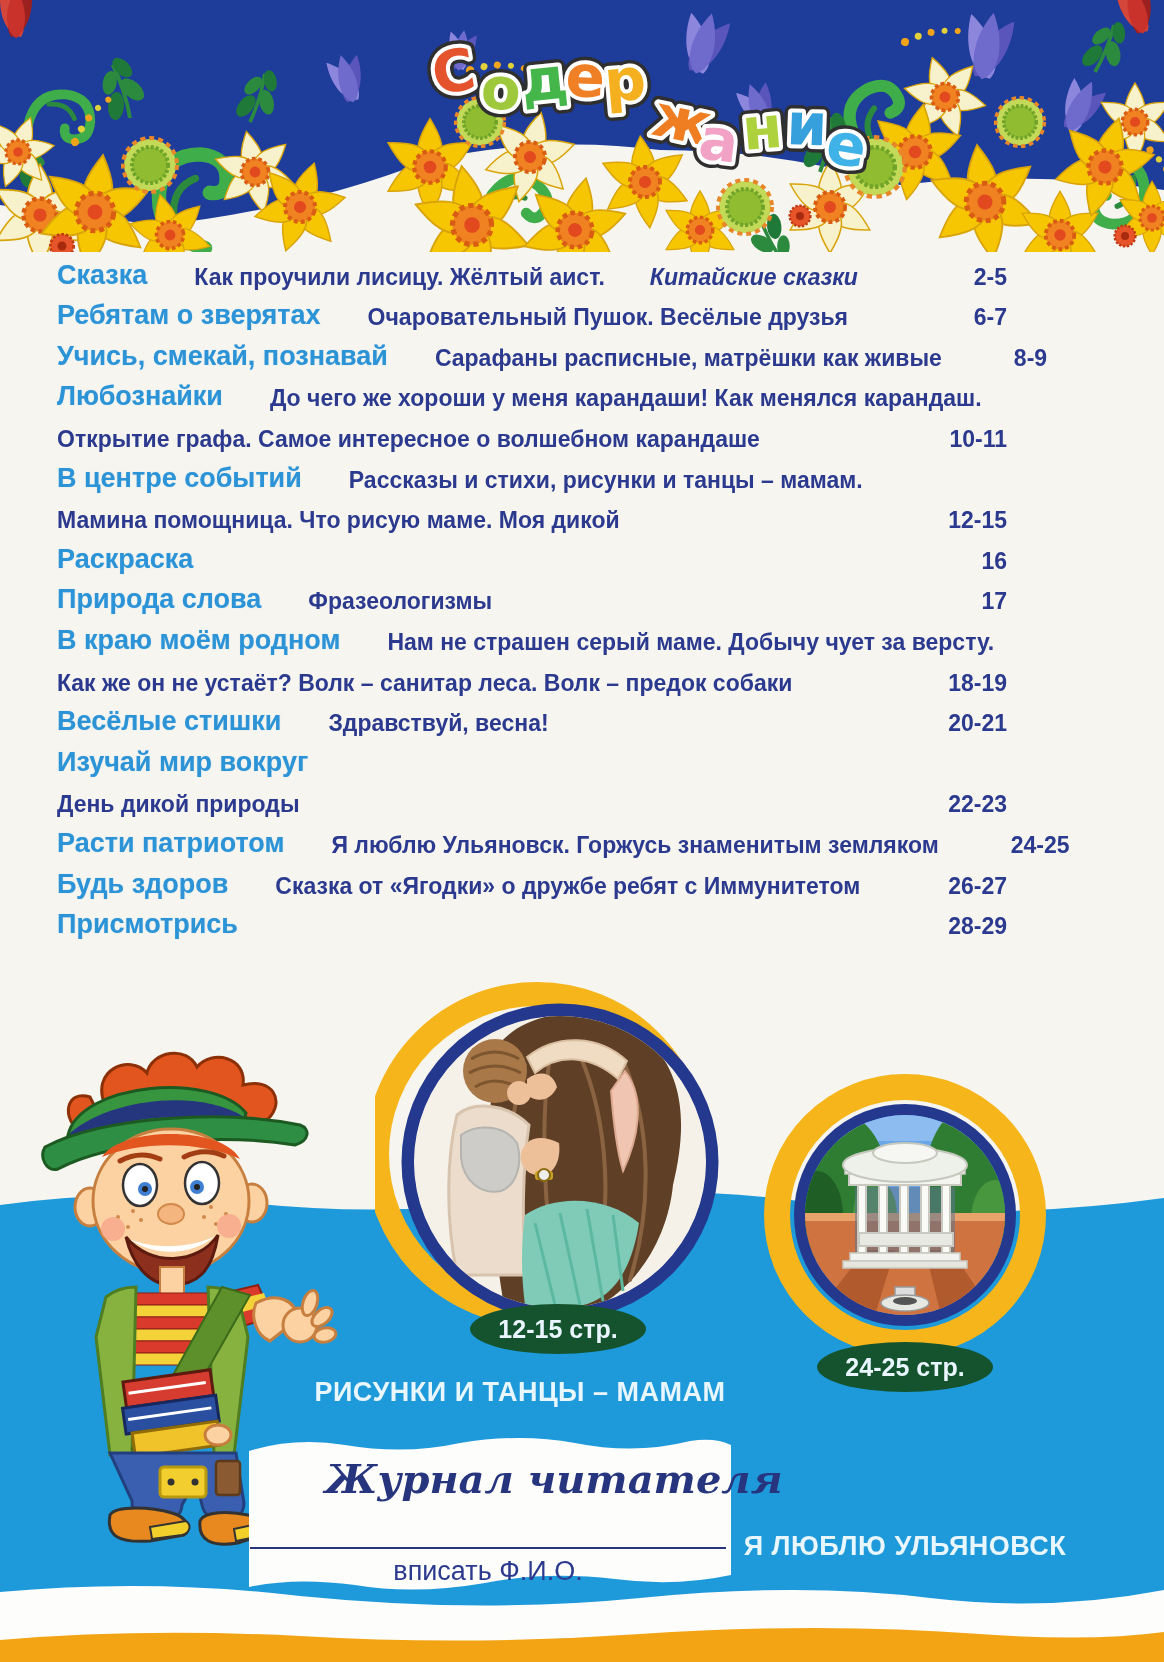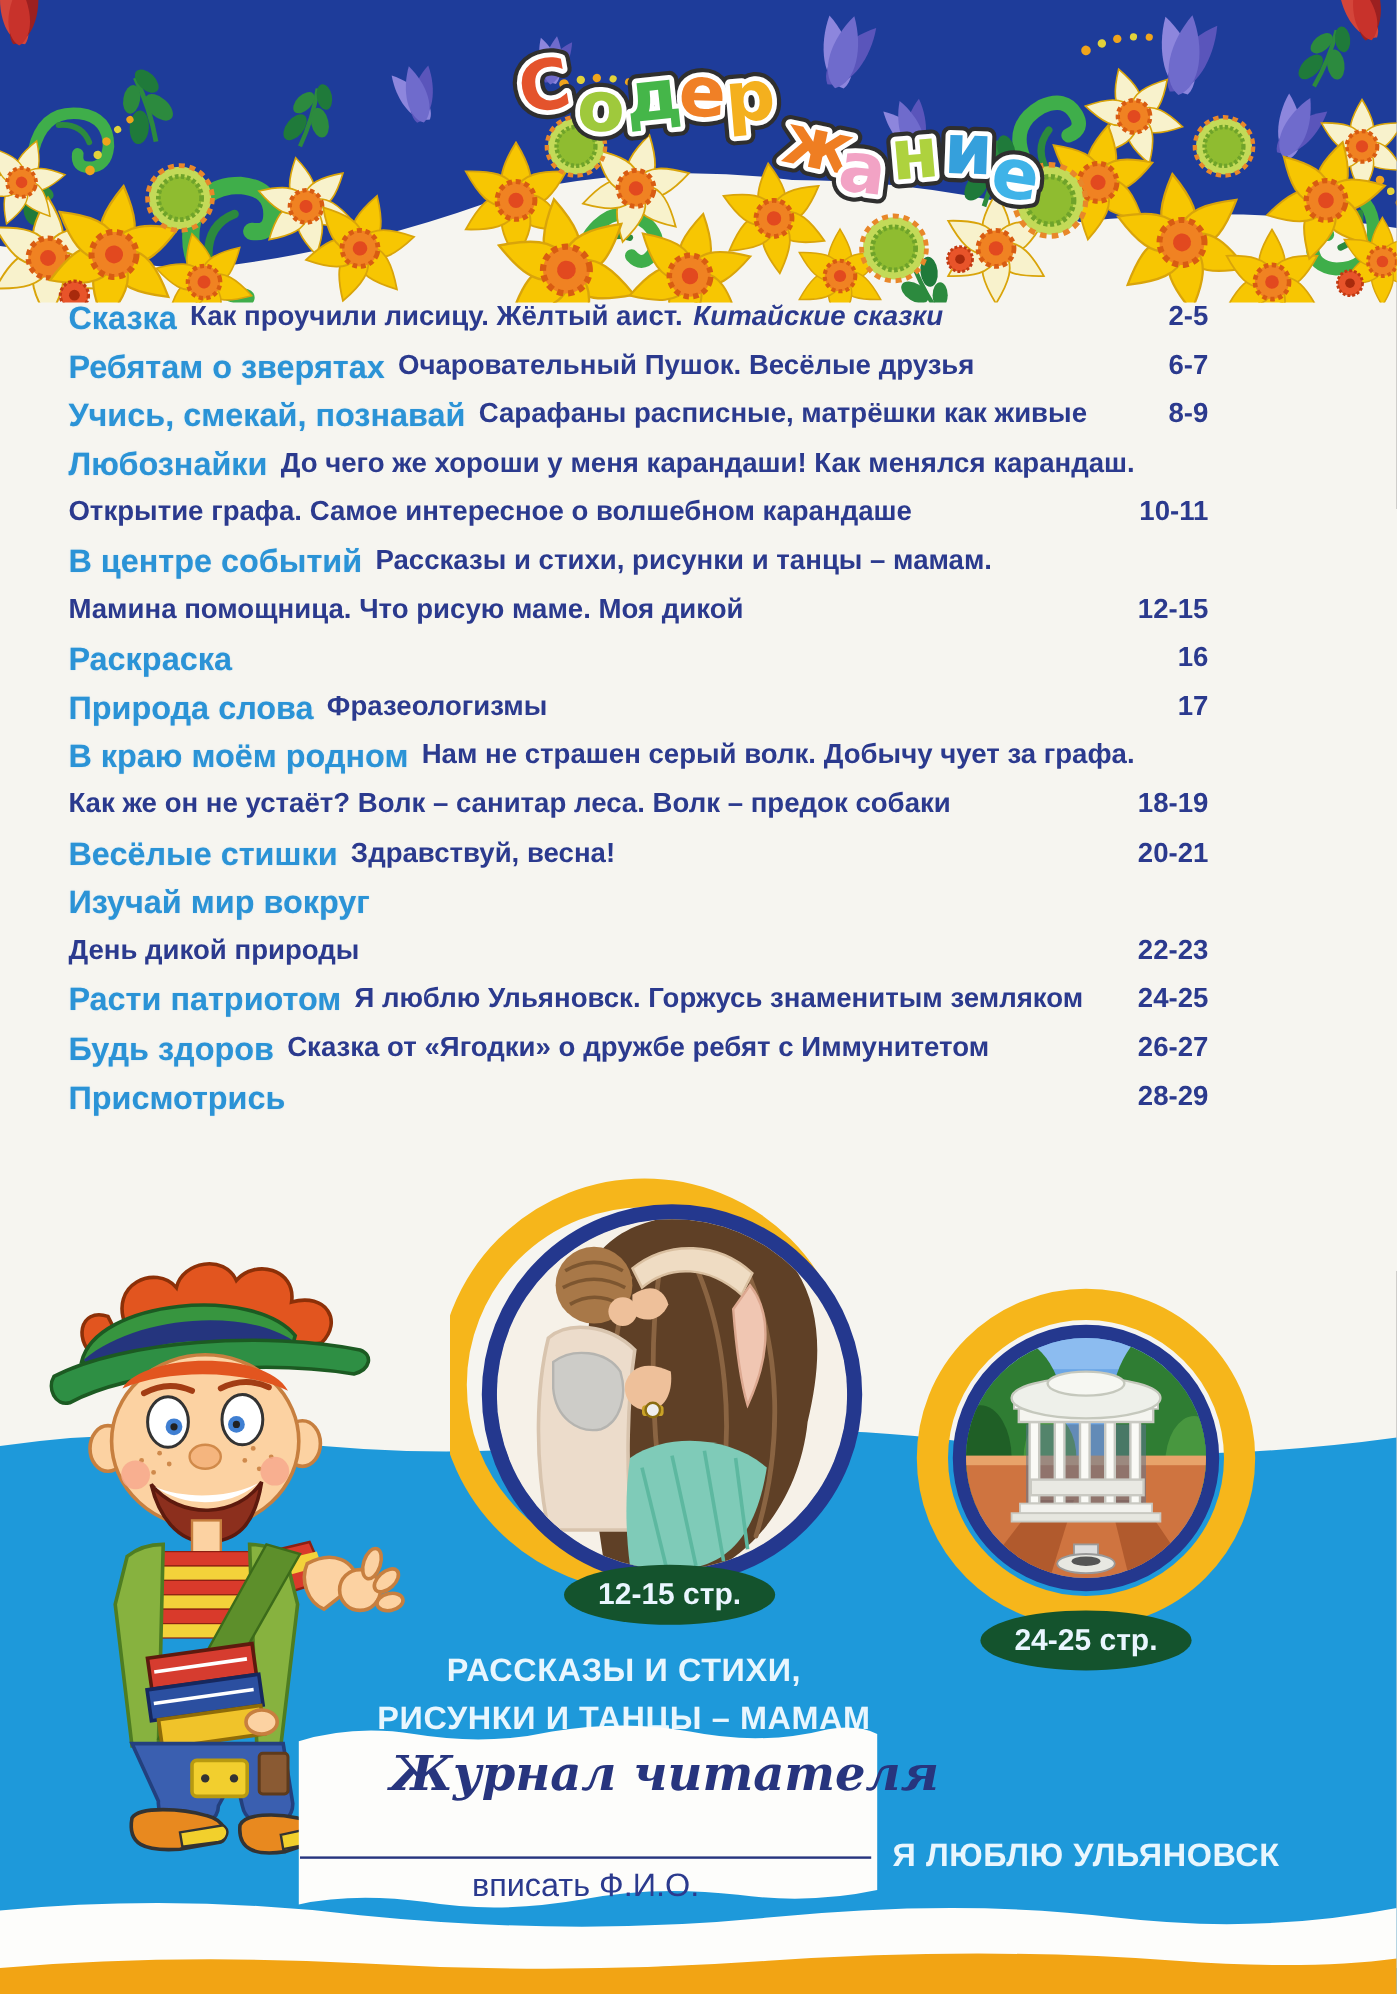--- a/index.html
+++ b/index.html
@@ -3,21 +3,21 @@
 <meta charset="utf-8">
 <style>
   html,body{margin:0;padding:0;background:#888;}
   .page{position:relative;width:1164px;height:1662px;margin:0 auto;overflow:hidden;
         background:#f6f5f0;font-family:"Liberation Sans",sans-serif;}
   svg{display:block;}
   .abs{position:absolute;}
 
   
   .toc{position:absolute;left:57px;top:250px;width:950px;}
-  .toc-row{display:flex;align-items:flex-start;height:40.6px;white-space:nowrap;}
+  .toc-row{display:flex;align-items:flex-end;height:40.6px;white-space:nowrap;gap:36px;}
   .toc-title{color:#2b93d6;font-size:27px;font-weight:bold;margin-right:11px;
              text-shadow:0 0 1px rgba(120,190,235,.6);}
   .toc-text{color:#2b3a8e;font-size:23px;font-weight:bold;}
   .toc-italic{color:#2b3a8e;font-size:23px;font-weight:600;font-style:italic;margin-left:9px;}
   .toc-fill{flex:1;}
   .toc-pages{color:#2b3a8e;font-size:23px;font-weight:bold;}
 
   
   .title-letter{font-family:"DejaVu Sans",sans-serif;font-weight:bold;font-size:58px;}
 
@@ -223,21 +223,21 @@
         <span class="toc-pages">16</span>
       </div>
       <div class="toc-row">
         <span class="toc-title">Природа слова</span>
         <span class="toc-text">Фразеологизмы</span>
         <span class="toc-fill"></span>
         <span class="toc-pages">17</span>
       </div>
       <div class="toc-row">
         <span class="toc-title">В краю моём родном</span>
-        <span class="toc-text">Нам не страшен серый волк. Добычу чует за графа.</span>
+        <span class="toc-text">Нам не страшен серый маме. Добычу чует за версту.</span>
         <span class="toc-fill"></span>
       </div>
       <div class="toc-row">
         <span class="toc-text">Как же он не устаёт? Волк – санитар леса. Волк – предок собаки</span>
         <span class="toc-fill"></span>
         <span class="toc-pages">18-19</span>
       </div>
       <div class="toc-row">
         <span class="toc-title">Весёлые стишки</span>
         <span class="toc-text">Здравствуй, весна!</span>
@@ -416,21 +416,20 @@
           <path d="M185,238 L205,330"></path>
           <path d="M212,234 L228,326"></path>
           <path d="M238,240 L248,316"></path>
       </g>
     </g>
   </svg>
   <div class="pill" style="left:470px;top:1304px;width:176px;height:50px">
     <span>12-15 стр.</span>
   </div>
   <div class="caption" style="left:305px;top:1372px;width:430px">
-    <div>РАССКАЗЫ И СТИХИ,</div>
     <div>РИСУНКИ И ТАНЦЫ – МАМАМ</div>
   </div>
 
   <svg class="abs" style="left:755px;top:1065px" width="300" height="360" viewBox="0 0 300 360">
     <defs>
         <clipPath id="c2">
           <circle cx="150" cy="150" r="100"></circle>
         </clipPath>
       </defs>
     <circle cx="150" cy="150" r="128" fill="none" stroke="#f6b61b" stroke-width="26"></circle>

